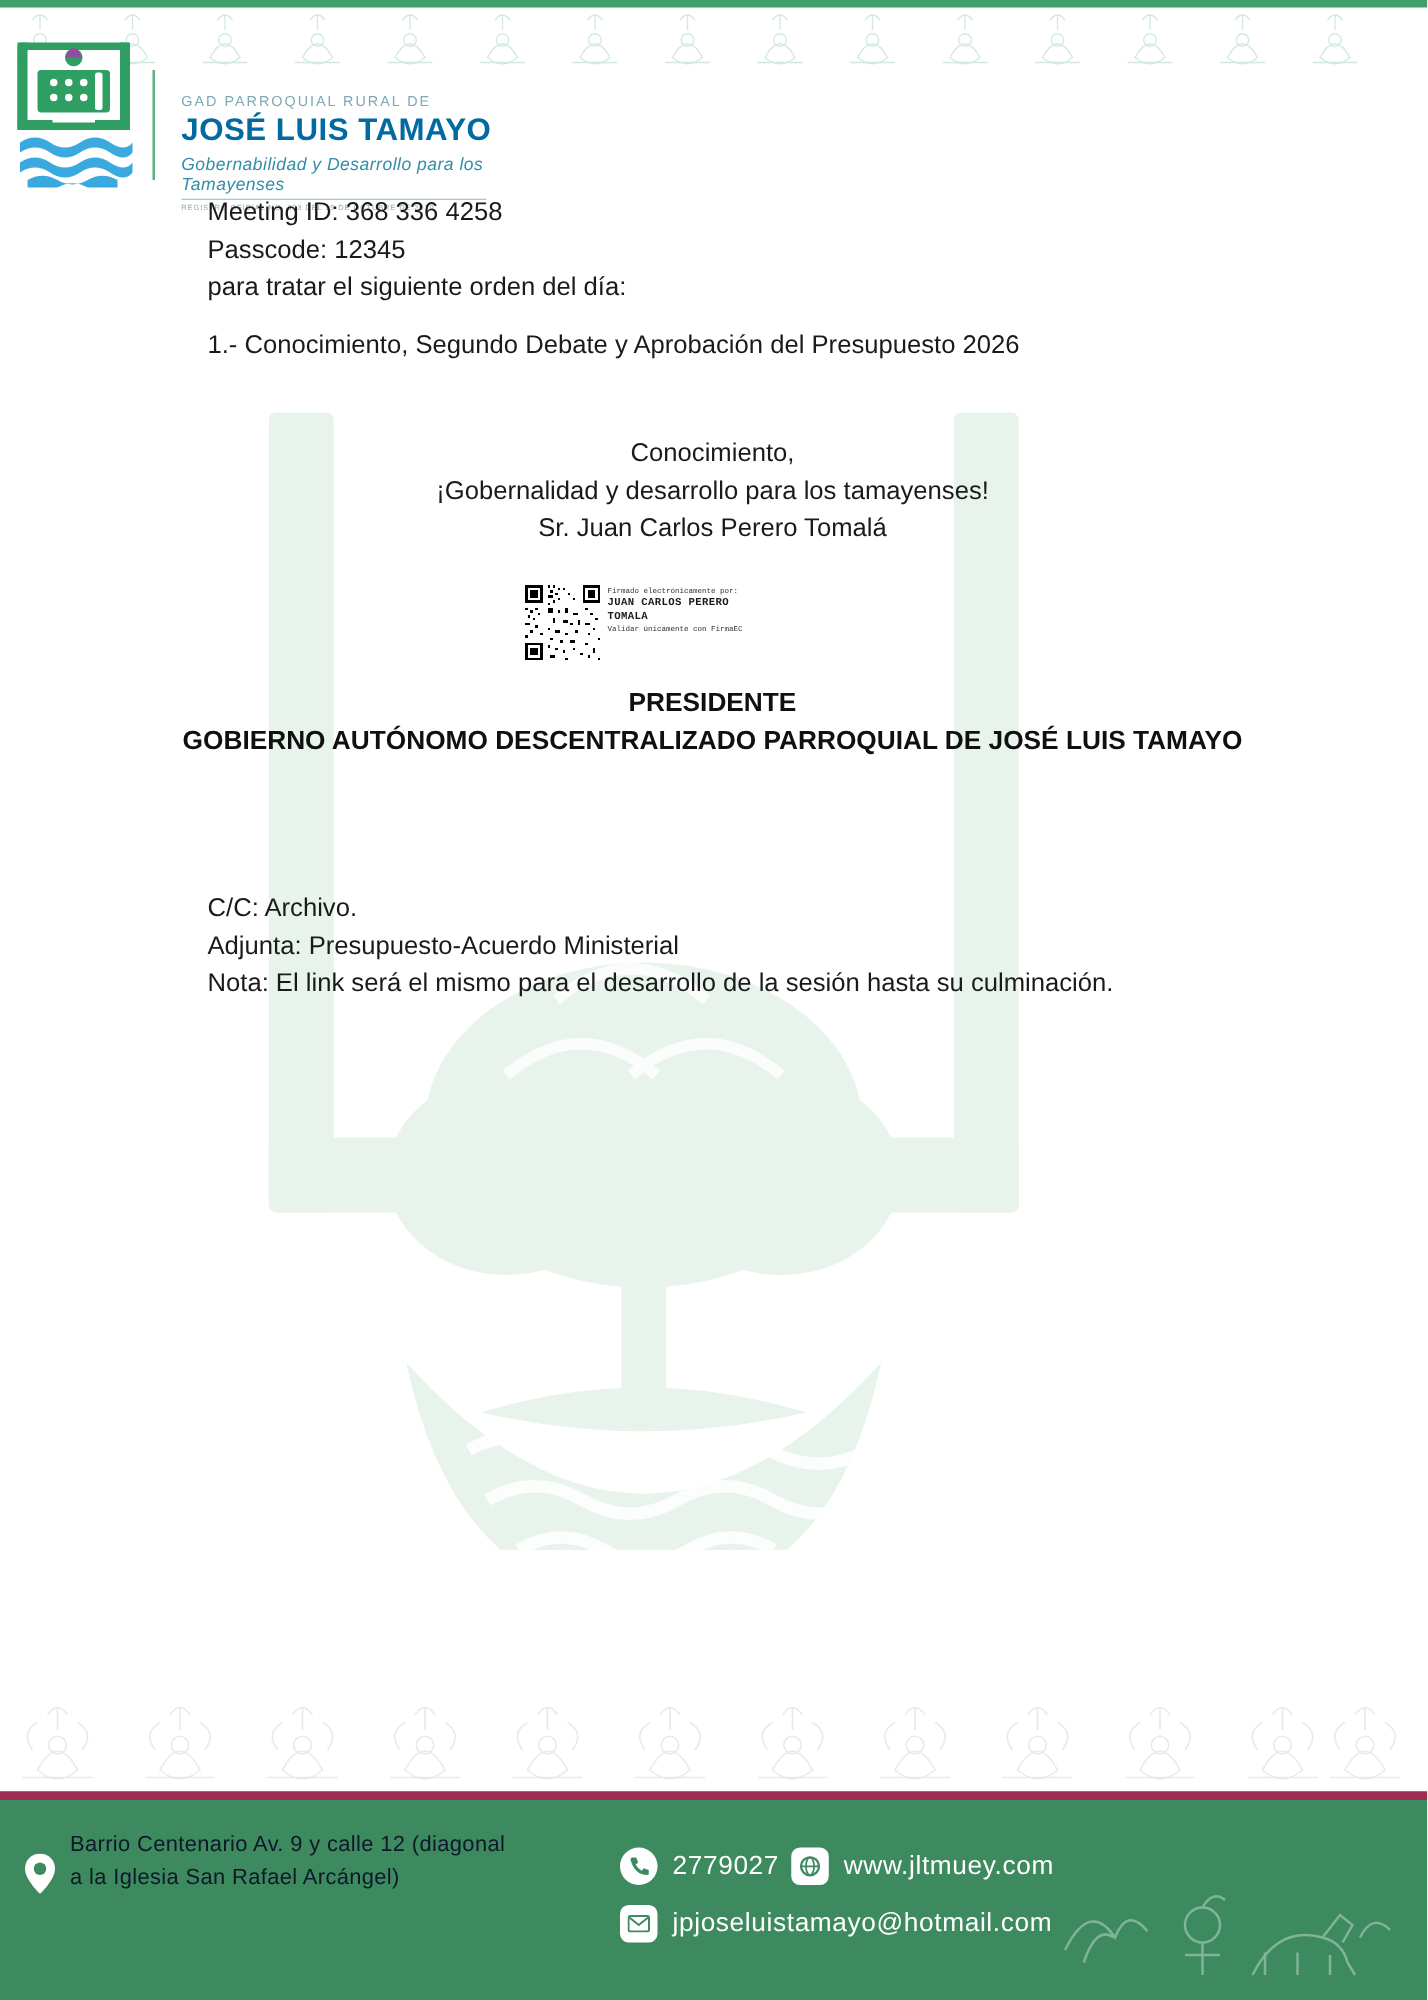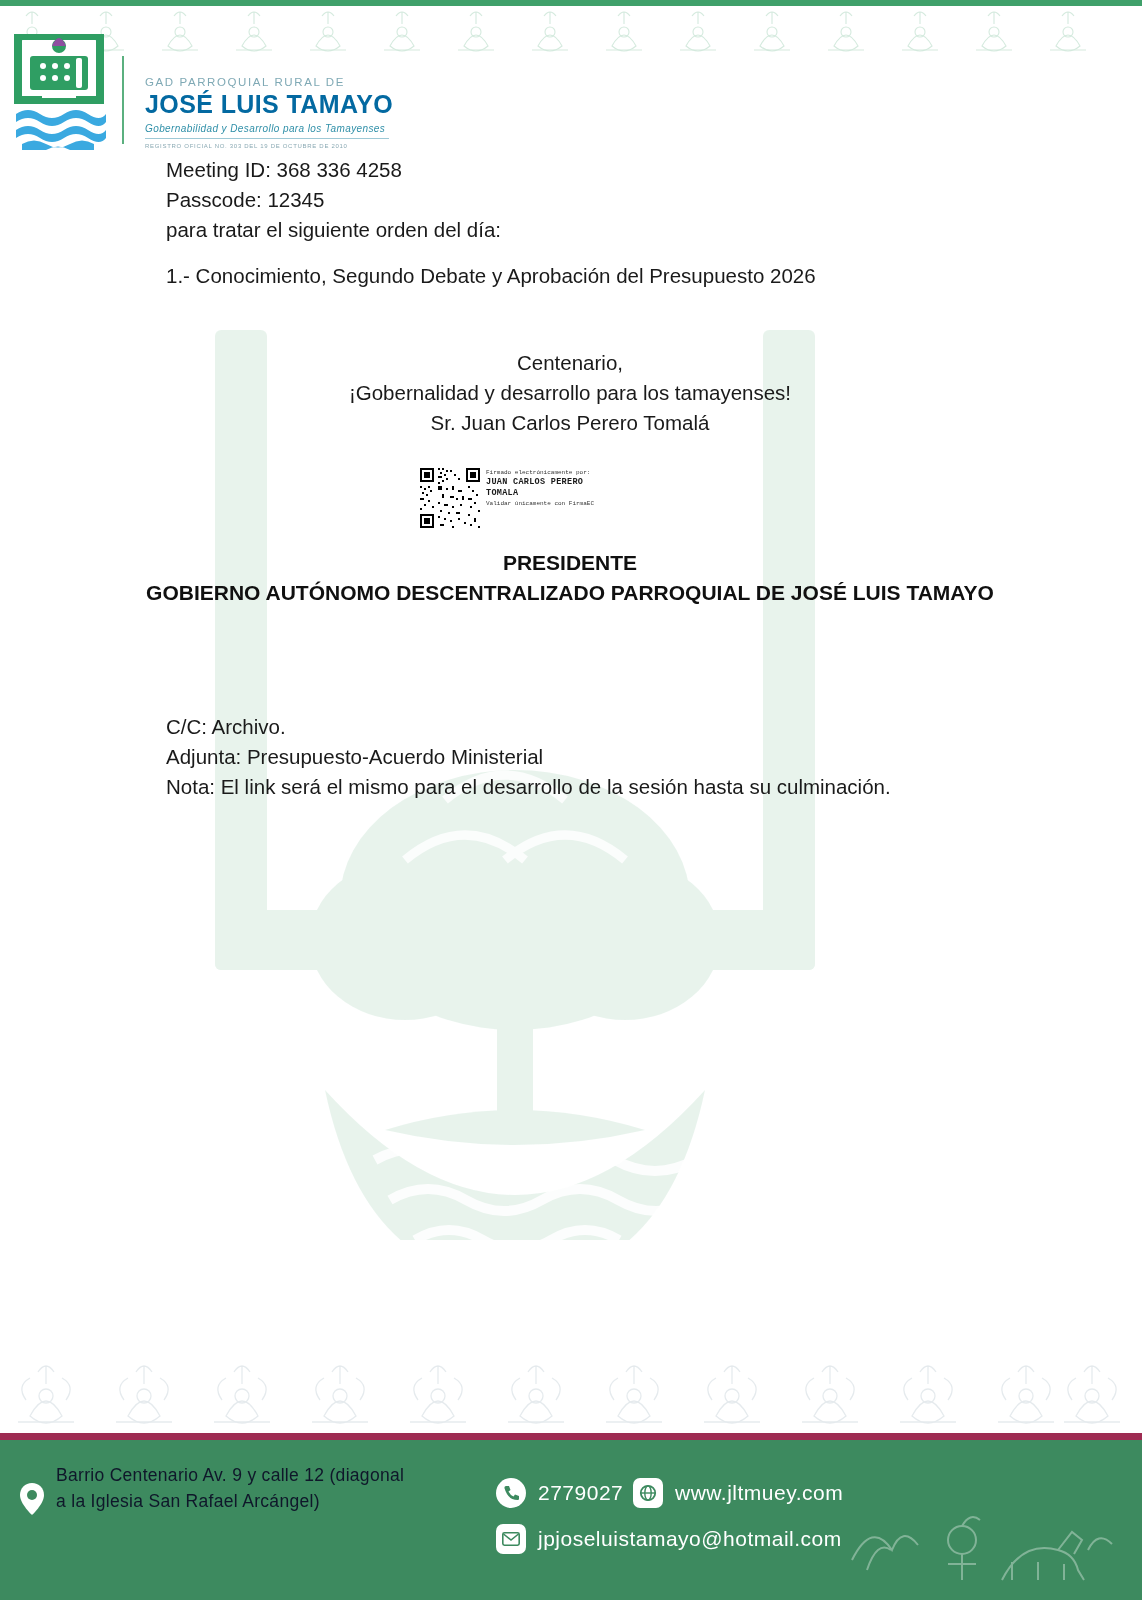--- a/index.html
+++ b/index.html
@@ -85,21 +85,21 @@
   }
   .jlt-line {
     font-size: 25px;
     font-weight: bold;
     letter-spacing: 0.4px;
     color: #0369a1;
     margin-top: 2px;
     font-family: "Liberation Sans", sans-serif;
   }
   .slogan-line {
-    font-size: 10px;
+    font-size: 14px;
     color: #2f8fa8;
     font-style: italic;
     margin-top: 4px;
     letter-spacing: 0.4px;
   }
   .rule-thin {
     width: 244px;
     height: 1px;
     background: #9ec9d6;
     margin-top: 4px;
@@ -412,21 +412,21 @@
 
   <div class="body-text">
     <p>Meeting ID: 368 336 4258</p>
     <p>Passcode: 12345</p>
     <p>para tratar el siguiente orden del día:</p>
     <div class="gap-small"></div>
     <p>1.- Conocimiento, Segundo Debate y Aprobación del Presupuesto 2026</p>
   </div>
 
   <div class="center-block">
-    <p>Centenario,</p>
+    <p>Conocimiento,</p>
     <p>¡Gobernalidad y desarrollo para los tamayenses!</p>
     <p>Sr. Juan Carlos Perero Tomalá</p>
   </div>
 
   <div class="signature">
     <div class="qr">
       <svg width="64" height="64" viewBox="0 0 32 32" xmlns="http://www.w3.org/2000/svg" shape-rendering="crispEdges">
         <rect width="32" height="32" fill="#ffffff"></rect>
         <g fill="#000000">
           <rect x="1" y="1" width="7" height="7"></rect>

